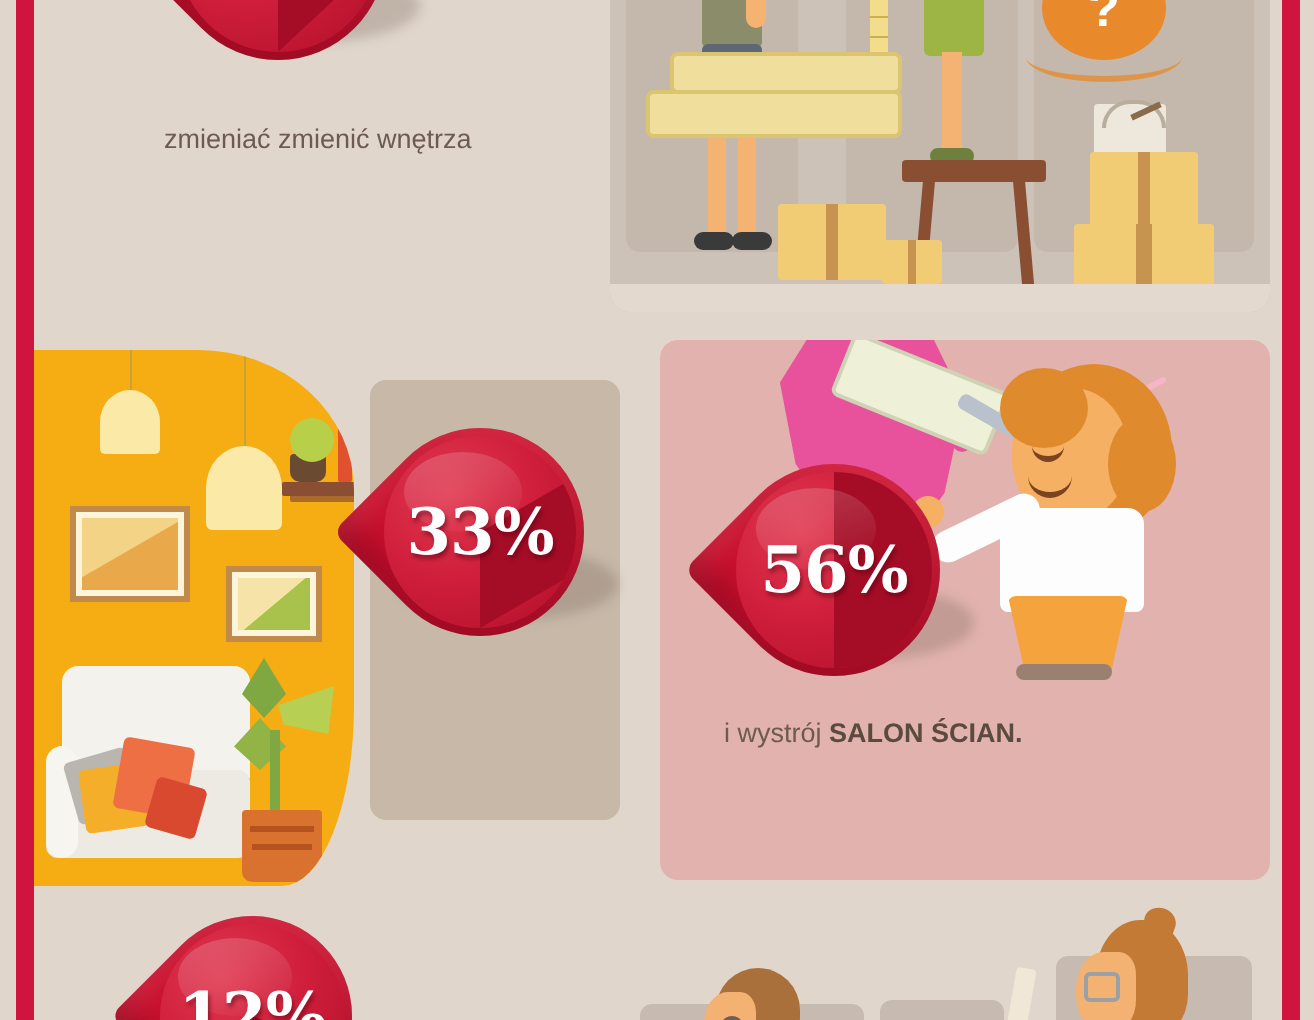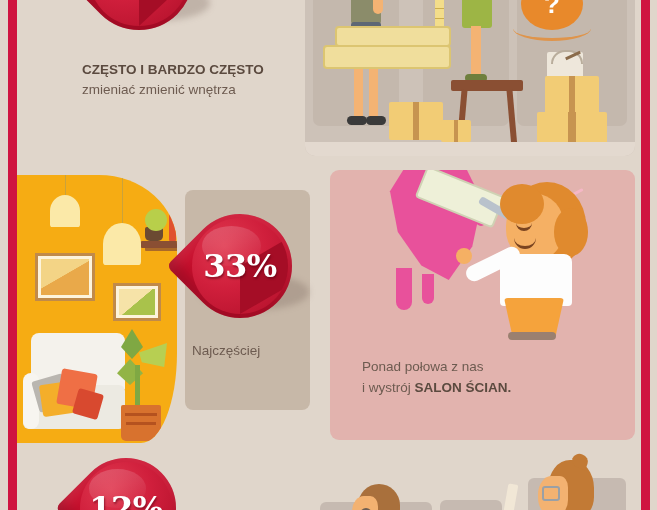--- a/index.html
+++ b/index.html
@@ -182,21 +182,20 @@
     <div class="shadow"></div>
     <div class="body"></div>
     <div class="face">
       <div class="slice" style="transform:rotate(0deg) skewY(-43deg);"></div>
 
     </div>
     <div class="pct" style="font-size:34px;">7%</div>
   </div>
 
   <div class="txt" style="left:82px;top:60px;width:215px;font-size:13.5px;line-height:20px;">
-    <span class="ln strong">CZĘSTO I BARDZO CZĘSTO</span>
     <span class="ln">zmieniać zmienić wnętrza</span>
   </div>
 
   <div class="panel tan-panel"></div>
 
   <div class="panel salon-panel">
 
     <div class="lampcord" style="left:48px;top:0;height:22px;"></div>
     <div class="lampshade" style="left:33px;top:20px;width:30px;height:32px;"></div>
     <div class="lampcord" style="left:105px;top:0;height:50px;"></div>
@@ -242,21 +241,20 @@
     <div class="shadow"></div>
     <div class="body"></div>
     <div class="face">
       <div class="slice" style="transform:rotate(0deg) skewY(-30deg);"></div>
       <div class="gloss"></div>
     </div>
     <div class="pct" style="font-size:32px;">33%</div>
   </div>
 
   <div class="txt" style="left:192px;top:340px;width:130px;font-size:13.5px;line-height:21px;">
-    <span class="ln">Najczęściej</span>
   </div>
 
   <div class="panel pink-panel">
 
     <div class="paintsplash" style="left:58px;top:-10px;width:98px;height:120px;clip-path:polygon(22% 0,78% 4%,96% 34%,86% 72%,62% 100%,34% 88%,10% 60%,2% 26%);"></div>
     <div class="paintsplash" style="left:66px;top:98px;width:16px;height:42px;border-radius:0 0 8px 8px;"></div>
     <div class="paintsplash" style="left:92px;top:104px;width:12px;height:30px;border-radius:0 0 6px 6px;"></div>
     <div class="paintsplash" style="left:146px;top:46px;width:10px;height:10px;border-radius:50%;"></div>
 
     <div class="roller" style="left:88px;top:10px;width:150px;height:120px;">
@@ -275,23 +273,31 @@
       <div style="position:absolute;left:46px;top:40px;width:16px;height:8px;border-bottom:3px solid #7a4420;border-radius:0 0 10px 10px;"></div>
       <div style="position:absolute;left:44px;top:52px;width:22px;height:14px;border-bottom:3px solid #7a4420;border-radius:0 0 12px 12px;"></div>
       <div class="shirt" style="left:30px;top:74px;width:72px;height:52px;"></div>
       <div style="position:absolute;left:-6px;top:76px;width:58px;height:16px;background:#fdfdfd;border-radius:9px;transform:rotate(-26deg);"></div>
       <div style="position:absolute;left:-14px;top:68px;width:16px;height:16px;background:#f5b064;border-radius:50%;"></div>
       <div class="pants" style="left:34px;top:118px;width:60px;height:38px;border-radius:4px 4px 10px 10px;clip-path:polygon(0 0,100% 0,86% 100%,14% 100%);"></div>
       <div style="position:absolute;left:38px;top:152px;width:48px;height:8px;background:#9a8070;border-radius:5px;"></div>
     </div>
   </div>
 
+  <div class="pin" style="left:364px;top:232px;width:106px;height:106px;">
+    <div class="shadow"></div>
+    <div class="body"></div>
+    <div class="face">
+      <div class="slice" style="width:50%;height:100%;left:50%;top:0;transform:none;background:#a50d26;"></div>
+      <div class="gloss"></div>
+    </div>
+    <div class="pct" style="font-size:32px;">56%</div>
+  </div>
 
   <div class="txt" style="left:362px;top:356px;width:230px;font-size:13.5px;line-height:21px;">
-    <span class="ln">Ponad połowa z nas</span>
     <span class="ln"><span>i wystrój </span><span class="strong">SALON ŚCIAN.</span></span>
   </div>
 
   <div class="bot-slab" style="left:320px;top:502px;width:112px;height:40px;"></div>
   <div class="bot-slab" style="left:440px;top:500px;width:62px;height:42px;"></div>
   <div class="bot-slab" style="left:528px;top:478px;width:98px;height:64px;"></div>
 
   <div class="head" style="left:352px;top:484px;width:52px;height:46px;">
     <div style="position:absolute;left:6px;top:0;width:42px;height:42px;background:#a9703c;border-radius:50% 50% 42% 42%;"></div>
     <div style="position:absolute;left:0px;top:12px;width:26px;height:34px;background:#f3b271;border-radius:46% 30% 40% 46%;"></div>

